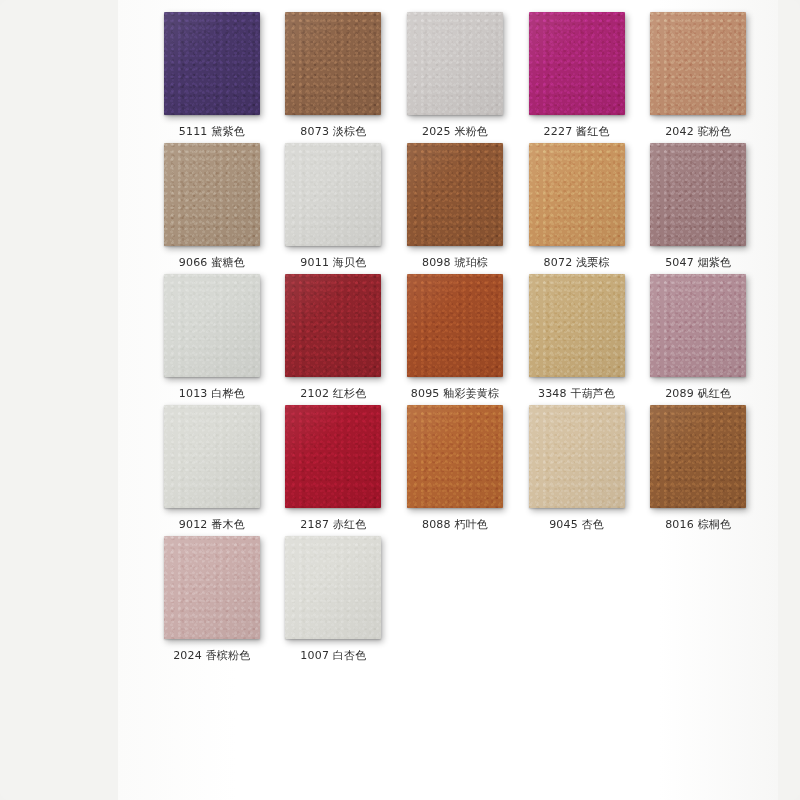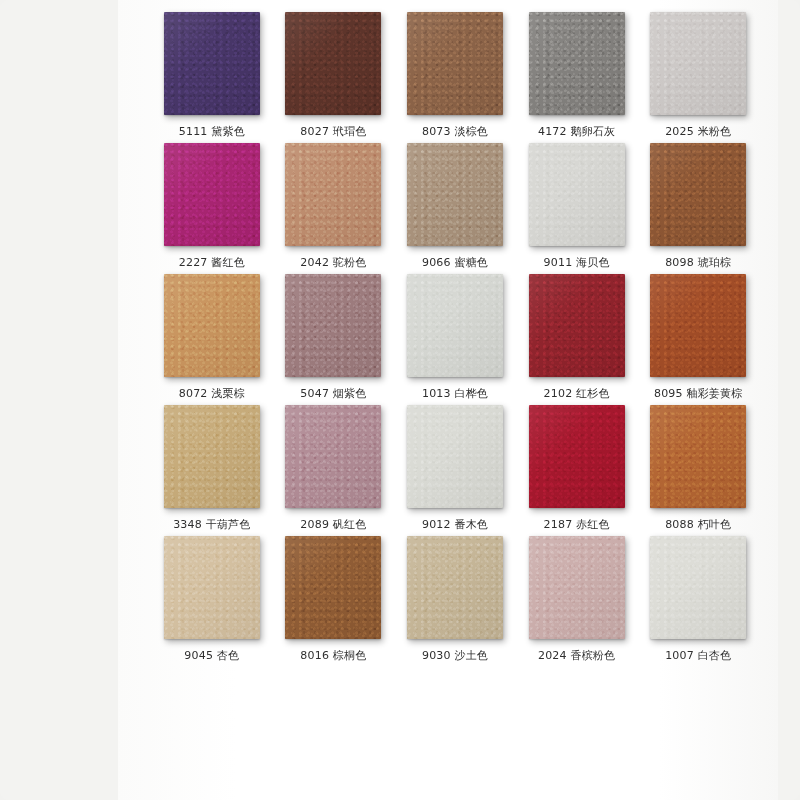--- a/index.html
+++ b/index.html
@@ -114,38 +114,26 @@
   <div id="sheet">
     <div id="grid">
         <div class="cell">
           <div class="swatch-wrap">
             <div class="swatch" style="background-color: rgb(69, 51, 102);"></div>
           </div>
           <div class="label">5111 黛紫色</div>
         </div>
         <div class="cell">
           <div class="swatch-wrap">
-            <div class="swatch" style="background-color: rgb(91, 49, 39);"></div>
-          </div>
-          <div class="label">8027 玳瑁色</div>
-        </div>
-        <div class="cell">
-          <div class="swatch-wrap">
             <div class="swatch" style="background-color: rgb(138, 97, 69);"></div>
           </div>
           <div class="label">8073 淡棕色</div>
         </div>
         <div class="cell">
           <div class="swatch-wrap">
-            <div class="swatch" style="background-color: rgb(129, 127, 124);"></div>
-          </div>
-          <div class="label">4172 鹅卵石灰</div>
-        </div>
-        <div class="cell">
-          <div class="swatch-wrap">
             <div class="swatch" style="background-color: rgb(204, 200, 198);"></div>
           </div>
           <div class="label">2025 米粉色</div>
         </div>
         <div class="cell">
           <div class="swatch-wrap">
             <div class="swatch" style="background-color: rgb(168, 34, 112);"></div>
           </div>
           <div class="label">2227 酱红色</div>
         </div>
@@ -237,26 +225,20 @@
           <div class="swatch-wrap">
             <div class="swatch" style="background-color: rgb(212, 192, 160);"></div>
           </div>
           <div class="label">9045 杏色</div>
         </div>
         <div class="cell">
           <div class="swatch-wrap">
             <div class="swatch" style="background-color: rgb(142, 90, 50);"></div>
           </div>
           <div class="label">8016 棕桐色</div>
-        </div>
-        <div class="cell">
-          <div class="swatch-wrap">
-            <div class="swatch" style="background-color: rgb(197, 181, 150);"></div>
-          </div>
-          <div class="label">9030 沙土色</div>
         </div>
         <div class="cell">
           <div class="swatch-wrap">
             <div class="swatch" style="background-color: rgb(203, 173, 171);"></div>
           </div>
           <div class="label">2024 香槟粉色</div>
         </div>
         <div class="cell">
           <div class="swatch-wrap">
             <div class="swatch" style="background-color: rgb(220, 220, 214);"></div>

